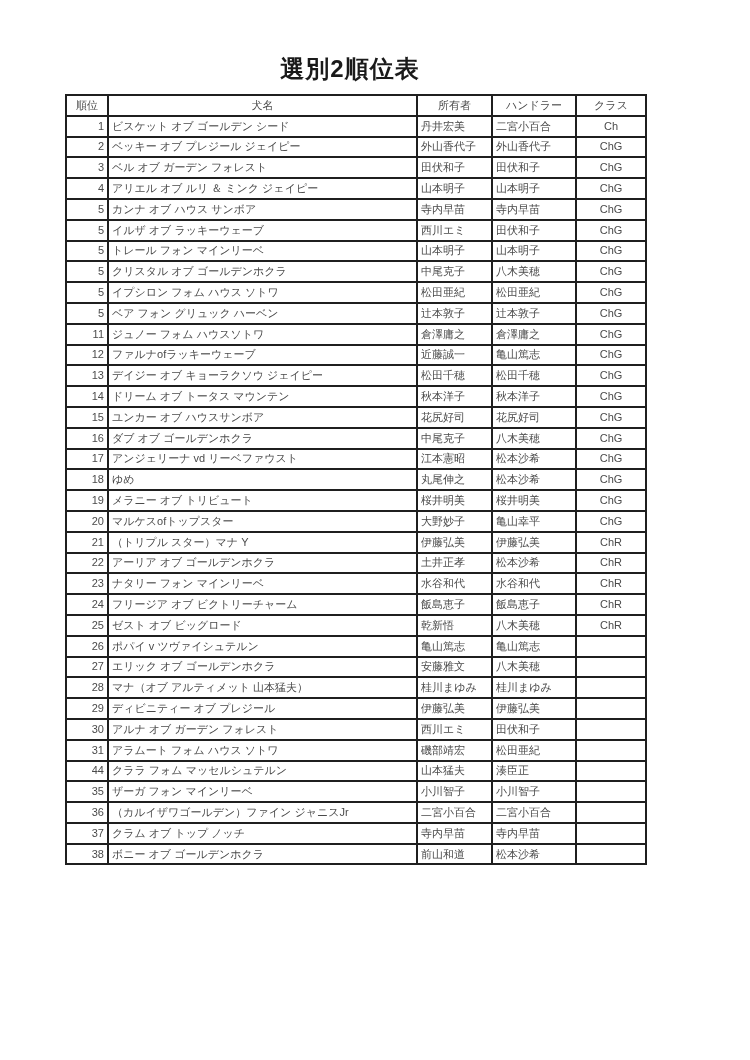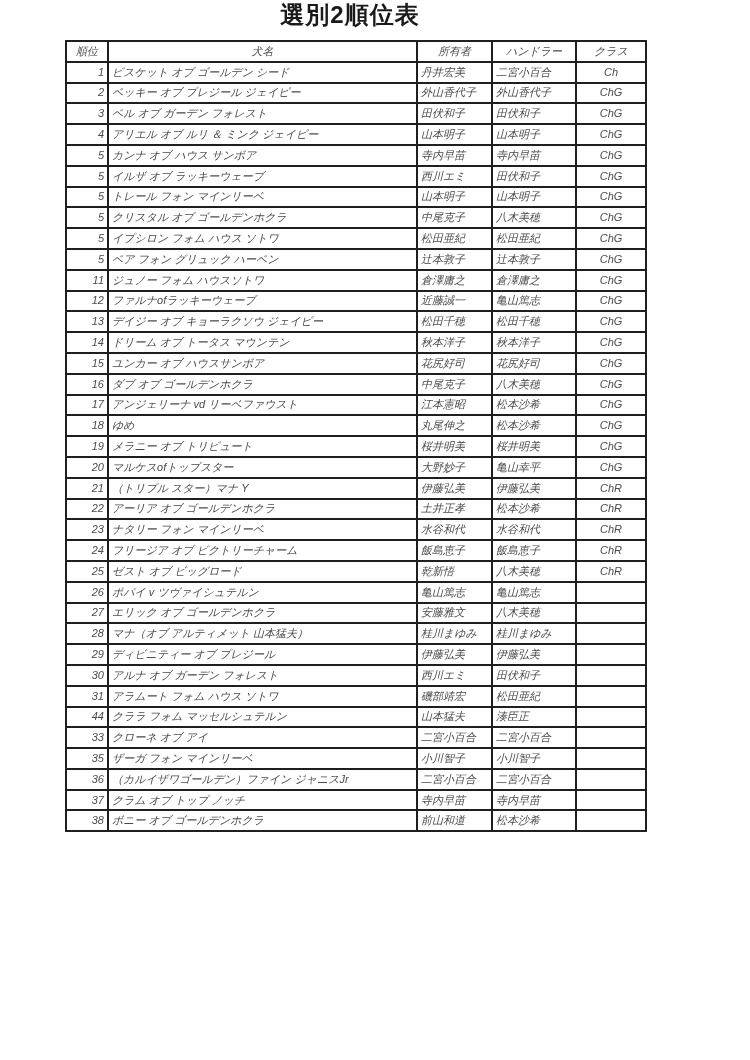--- a/index.html
+++ b/index.html
@@ -9,37 +9,37 @@
     width: 750px;
     height: 1060px;
     overflow: hidden;
     font-family: "Liberation Sans", "DejaVu Sans", sans-serif;
   }
   .page {
     width: 750px;
     height: 1060px;
     background: #ffffff;
     box-sizing: border-box;
+    padding-top: 54px;
   }
   .doc-title {
     width: 570px;
     margin: 0 0 10px 65px;
     text-align: center;
     font-size: 24px;
     font-weight: bold;
     color: #1a1a1a;
     letter-spacing: 1px;
     line-height: 30px;
   }
   table.ranking {
     border-collapse: collapse;
     margin-left: 65px;
     table-layout: fixed;
     width: 570px;
-    font-style: italic;
   }
   table.ranking th, table.ranking td {
     border: 2px solid #1f1f1f;
     font-size: 11px;
     color: #4a4a4a;
     height: 18.8px;
     line-height: 13px;
     padding: 0 3px;
     overflow: hidden;
     white-space: nowrap;
@@ -291,27 +291,20 @@
           <td class="col-class"></td>
         </tr>
         <tr>
           <td class="col-rank">44</td>
           <td class="col-dog">クララ フォム マッセルシュテルン</td>
           <td class="col-owner">山本猛夫</td>
           <td class="col-handler">湊臣正</td>
           <td class="col-class"></td>
         </tr>
         <tr>
-          <td class="col-rank">33</td>
-          <td class="col-dog">クローネ オブ アイ</td>
-          <td class="col-owner">二宮小百合</td>
-          <td class="col-handler">二宮小百合</td>
-          <td class="col-class"></td>
-        </tr>
-        <tr>
           <td class="col-rank">35</td>
           <td class="col-dog">ザーガ フォン マインリーベ</td>
           <td class="col-owner">小川智子</td>
           <td class="col-handler">小川智子</td>
           <td class="col-class"></td>
         </tr>
         <tr>
           <td class="col-rank">36</td>
           <td class="col-dog">（カルイザワゴールデン）ファイン ジャニスJr</td>
           <td class="col-owner">二宮小百合</td>

